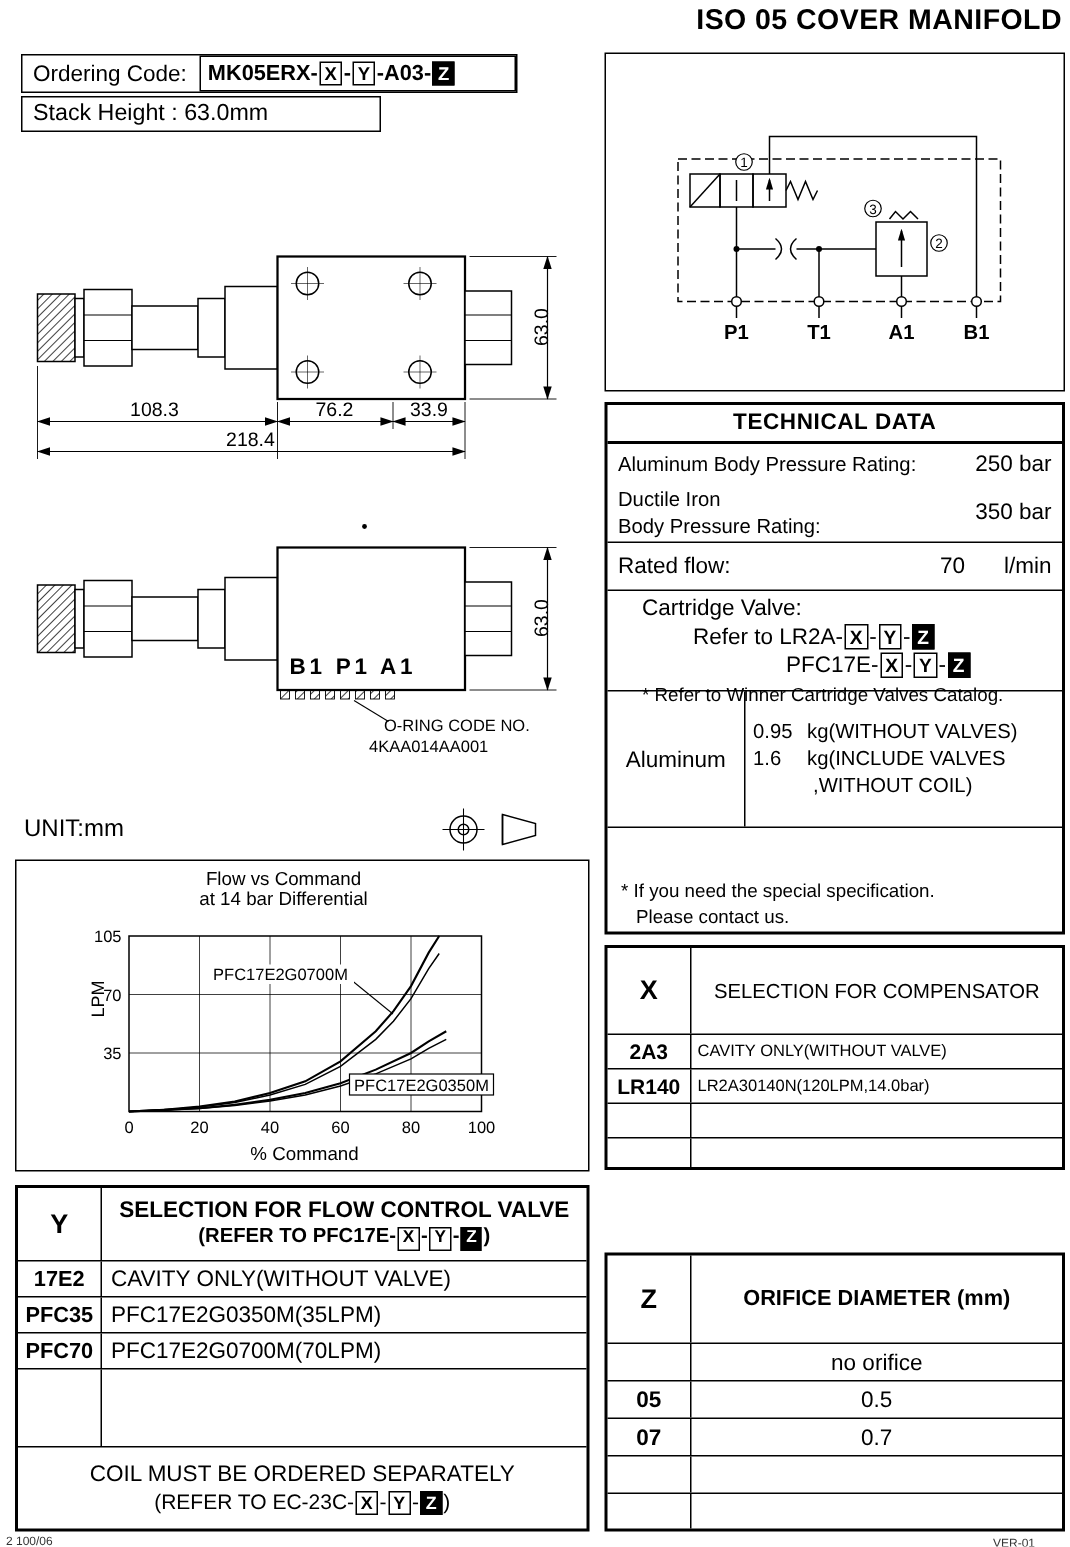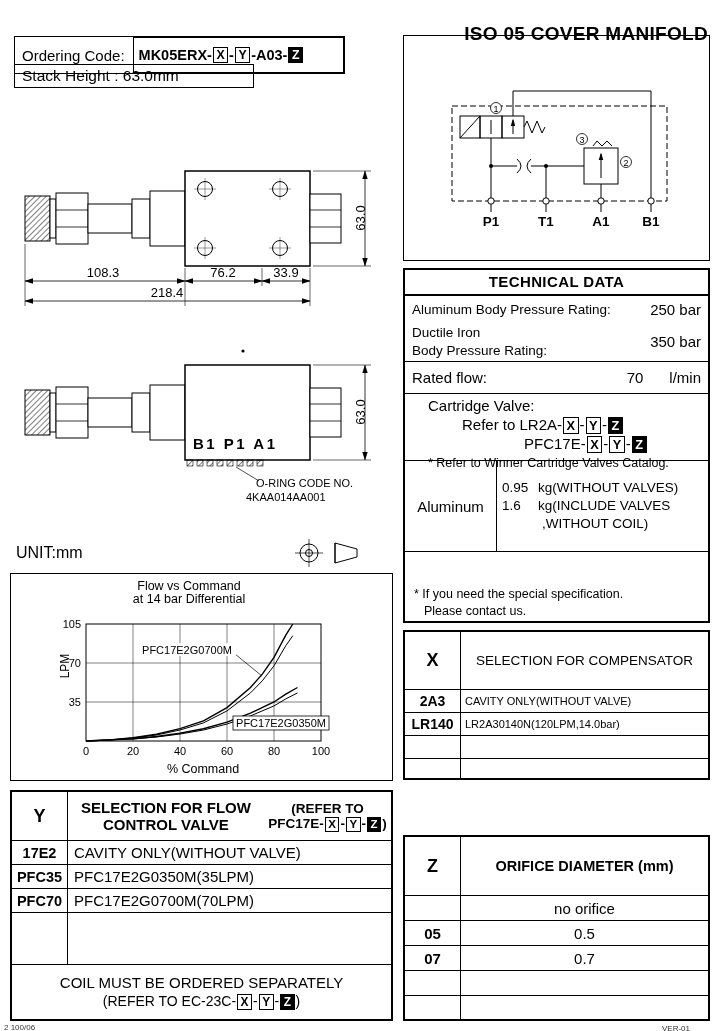--- a/index.html
+++ b/index.html
@@ -3,41 +3,41 @@
 <meta charset="utf-8">
 <style>
   *{margin:0;padding:0;box-sizing:border-box}
   body{background:#fff}
   #page{position:relative;width:713px;height:1031px;background:#fff;font-family:"Liberation Sans",sans-serif;color:#000;overflow:hidden}
   .abs{position:absolute}
   svg text{font-family:"Liberation Sans",sans-serif;fill:#000}
   .cb{display:inline-block;border:1px solid #000;padding:0 2.5px;margin:0 1px;font-weight:bold;font-size:0.85em;line-height:1.2}
   .cbf{background:#000;color:#fff;border-color:#000}
 
-  #title{left:250px;top:23px;width:458px;text-align:right;font-weight:bold;font-size:19px;letter-spacing:.3px}
-
-  #ordering{left:14px;top:36px;width:331px;height:38px;border:1px solid #000;display:flex;align-items:center;padding:0 0 0 7px;font-size:15px}
+  #title{left:250px;top:3px;width:458px;text-align:right;font-weight:bold;font-size:19px;letter-spacing:.3px}
+
+  #ordering{left:14px;top:36px;width:331px;height:26px;border:1px solid #000;display:flex;align-items:center;padding:0 0 0 7px;font-size:15px}
   #ordering .codewrap{margin-left:8px;border:1px solid #000;align-self:stretch;display:flex;align-items:center;padding:0 5px;font-weight:bold;font-size:14.5px;flex:1}
   #stack{left:14px;top:64px;width:240px;height:24px;border:1px solid #000;font-size:15.5px;padding:2px 7px}
 
   #unit{left:16px;top:544px;font-size:16px}
 
   #chartbox{left:10px;top:573px;width:383px;height:208px;border:1px solid #000}
 
   
   .dtable{border:2px solid #000;background:#fff;display:flex;flex-direction:column}
   .drow{display:flex;border-top:1px solid #000;flex:none}
   .drow.first{border-top:none}
   .dkey{width:56px;border-right:1px solid #000;display:flex;align-items:center;justify-content:center;font-weight:bold;flex:none}
   .ddesc{flex:1;display:flex;align-items:center;overflow:hidden}
 
   #ytable{left:10px;top:790px;width:383px;height:231px}
   #ytable .hrow{height:48px}
   #ytable .hrow .dkey{font-size:18px}
-  #ytable .yh{flex-direction:row;justify-content:center;text-align:center}
+  #ytable .yh{flex-direction:column;justify-content:center;text-align:center}
   #ytable .yh1{font-weight:bold;font-size:15px}
   #ytable .yh2{font-weight:bold;font-size:13.5px;margin-top:1px}
   #ytable .drow.data{height:24px}
   #ytable .drow.data .dkey{font-size:14.5px}
   #ytable .drow.data .ddesc{font-size:15px;padding-left:6px}
   #ytable .drow.empty{height:52px}
   #ytable .coil{height:59px;border-top:1px solid #000;display:flex;flex-direction:column;align-items:center;justify-content:center;text-align:center}
   #ytable .coil .c1{font-size:15px}
   #ytable .coil .c2{font-size:14px;margin-top:2px}
 

